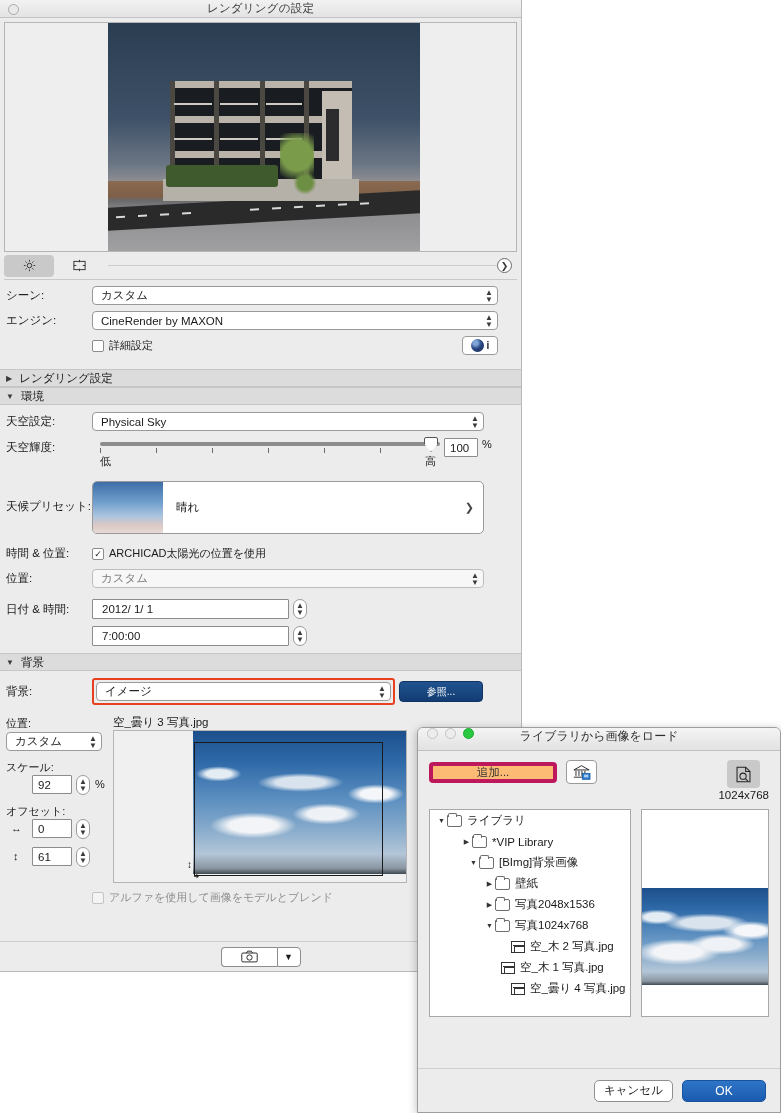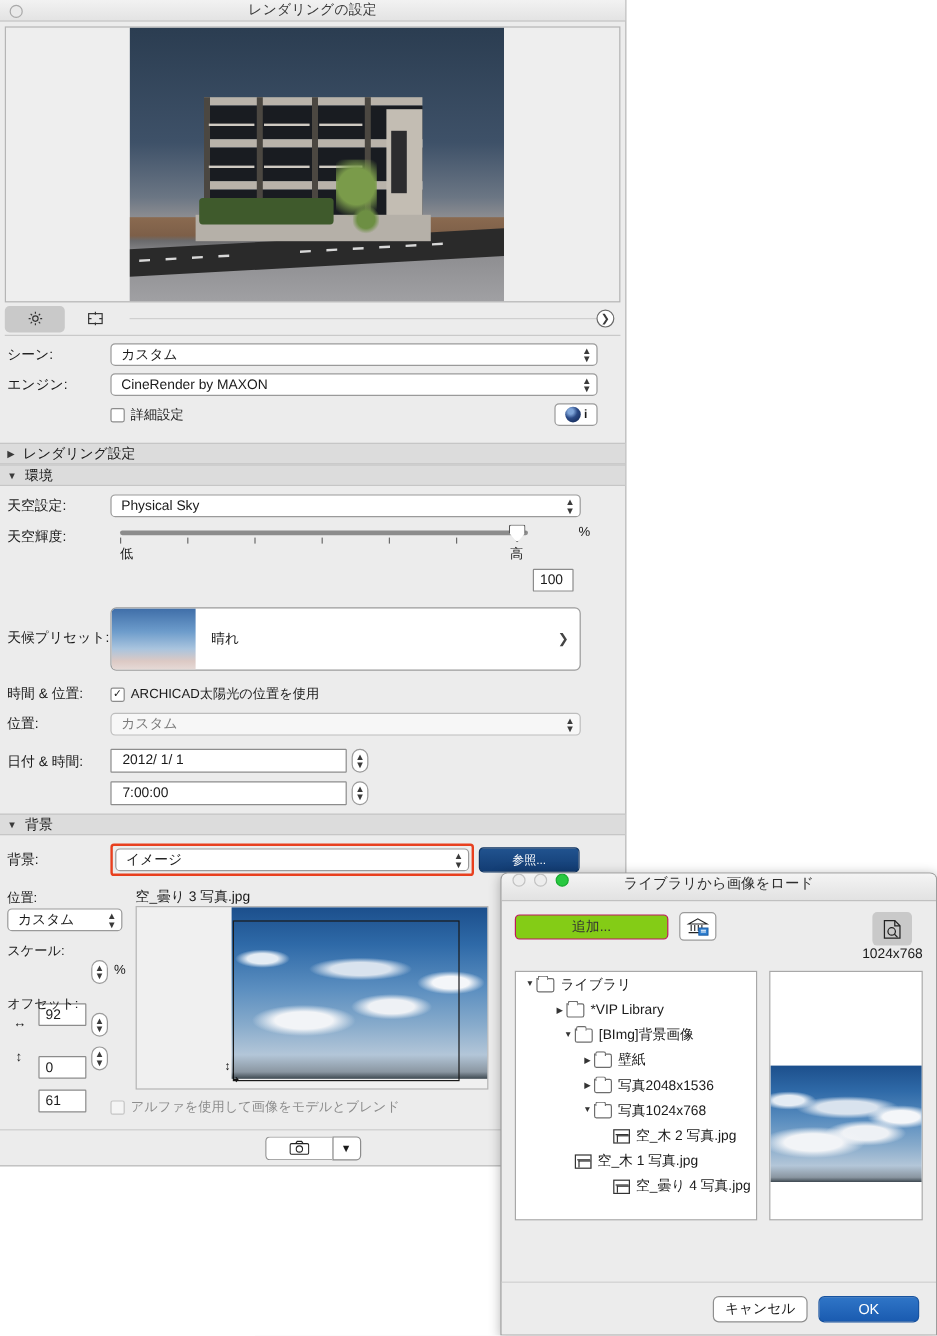--- a/index.html
+++ b/index.html
@@ -130,21 +130,21 @@
   .slider-ticks i { position: absolute; top: 0; width: 1px; height: 5px; background: #6a6a6a; }
   .slider-knob {
     position: absolute; left: 332px; top: -1px; width: 14px; height: 15px;
     background: #fff; border: 1px solid #555;
     border-radius: 2px 2px 7px 7px;
     clip-path: polygon(0 0, 100% 0, 100% 45%, 50% 100%, 0 45%);
   }
   .slider-endlabels { position: absolute; left: 8px; right: 0; top: 16px; height: 14px; font-size: 11px; }
   .num-field {
     height: 19px; border: 1px solid #8c8c8c; background: #fff; border-radius: 1px;
-    display: flex; align-items: center; padding: 0 5px; font-size: 11.5px; margin-top: 36px;
+    display: flex; align-items: center; padding: 0 5px; font-size: 11.5px;
   }
 
   
   .weather {
     height: 53px; border: 1px solid #9a9a9a; border-radius: 5px; background: #fff;
     display: flex; align-items: center; overflow: hidden; position: relative;
   }
   .weather .swatch {
     width: 70px; height: 100%;
     background: linear-gradient(#3f6ea8 0%, #6d9ccb 38%, #a9c4de 66%, #dcc9c4 86%, #e6dad7 100%);
@@ -212,21 +212,21 @@
     display: flex; position: relative;
   }
   .dlg-title .t { flex: 1; text-align: center; font-size: 12px; color: #2d2d2d; }
   .traffic { position: absolute; left: 9px; display: flex; gap: 7px; }
   .traffic i { width: 11px; height: 11px; border-radius: 50%; display: block;
     background: #ededed; border: 1px solid #c2c2c2; }
   .traffic i.green { background: #28c840; border-color: #1aab30; }
 
   .dlg-body { padding: 9px 11px 0 11px; }
   .add-btn {
-    flex: 1; height: 21px; background: #84cc16; border: 1px solid #be185d; border-radius: 4px;
+    flex: 1; height: 21px; background: #fdba74; border: 4px solid #be185d; border-radius: 4px;
     display: flex; align-items: center; justify-content: center; font-size: 11.5px; color: #333; text-align: right;
   }
   .icon-btn {
     width: 31px; height: 24px; background: #fff; border: 1px solid #9a9a9a; border-radius: 4px;
     display: flex; align-items: center; justify-content: center;
   }
   .preview-tool {
     width: 33px; height: 28px; background: #c9c9c9; border-radius: 4px;
     display: flex; align-items: center; justify-content: center;
   }
@@ -626,21 +626,21 @@
               <div class="t-row" style="padding-left: 54px;">
                 <span class="disc">▼</span>
                 <span class="folder"></span>
                 <span>写真1024x768</span>
               </div>
               <div class="t-row" style="padding-left: 70px;">
                 <span class="disc"></span>
                 <span class="fileico"></span>
                 <span>空_木 2 写真.jpg</span>
               </div>
-              <div class="t-row" style="padding-left: 38px;">
+              <div class="t-row" style="padding-left: 38px; margin-left: 22px;">
                 <span class="disc"></span>
                 <span class="fileico"></span>
                 <span>空_木 1 写真.jpg</span>
               </div>
               <div class="t-row" style="padding-left: 70px;">
                 <span class="disc"></span>
                 <span class="fileico"></span>
                 <span>空_曇り 4 写真.jpg</span>
               </div>
             </div>

